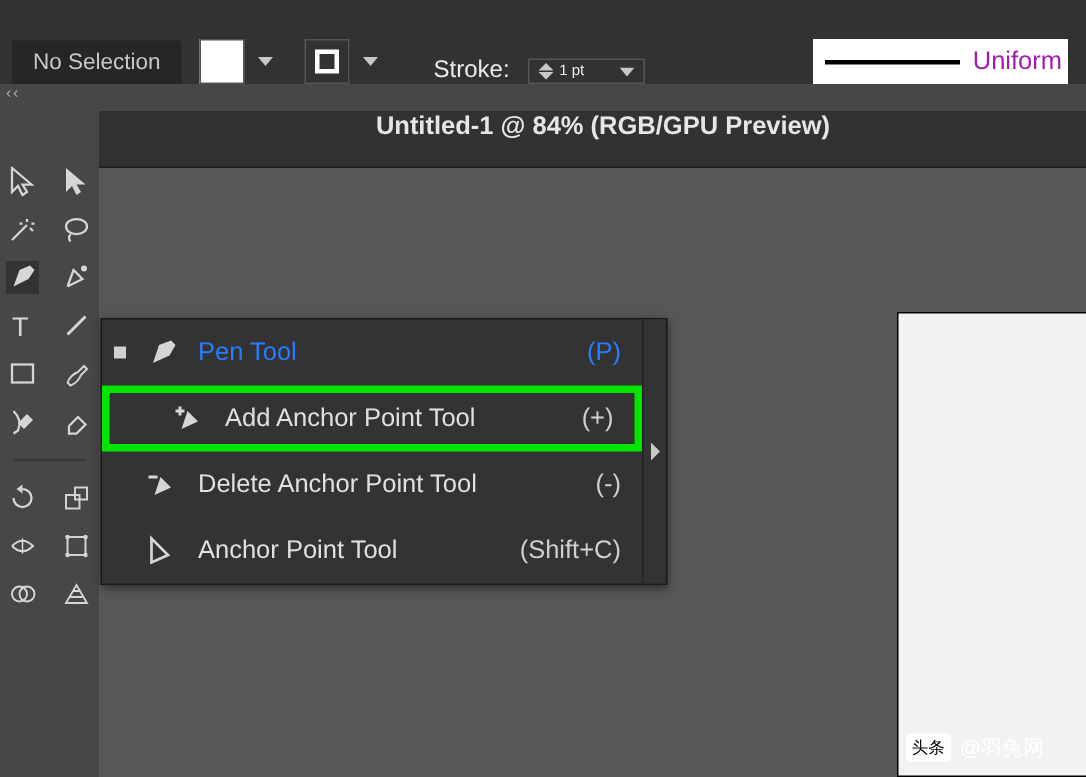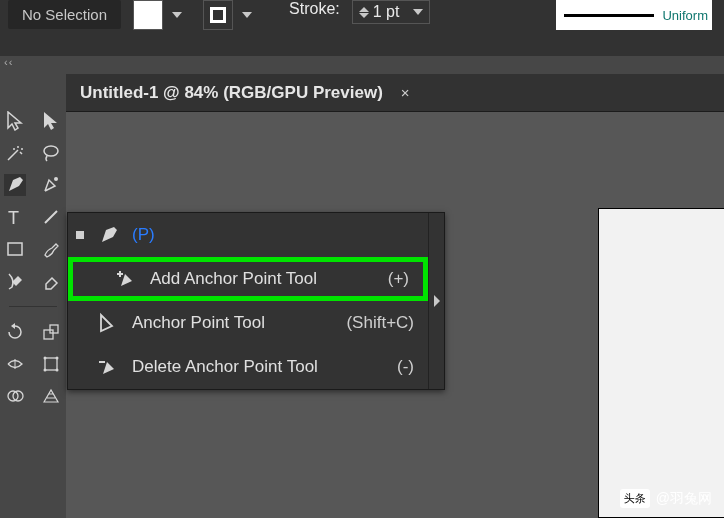--- a/index.html
+++ b/index.html
@@ -1,49 +1,49 @@
 <!DOCTYPE html>
 <html><head>
 <meta charset="utf-8">
 <style>
 * { margin:0; padding:0; box-sizing:border-box; font-family:"Segoe UI",Arial,sans-serif; }
 body { background:#323232; width:724px; height:518px; overflow:hidden; position:relative; }
 
 
-.options-bar { height:56px; background:#323232; display:flex; align-items:flex-start; padding:0 12px 0 8px; gap:12px; }
+.options-bar { height:56px; background:#323232; display:flex; align-items:flex-end; padding:0 12px 0 8px; gap:12px; }
 .no-select { background:#262626; color:#c8c8c8; padding:6px 14px; font-size:15px; border-radius:2px; }
 .swatch-combo { display:flex; align-items:center; }
 .swatch-fill { width:30px; height:30px; background:#fff; border:1px solid #555; }
 .swatch-stroke-outer { width:30px; height:30px; background:#323232; border:1px solid #555; display:flex; align-items:center; justify-content:center; }
 .swatch-stroke-inner { width:16px; height:16px; border:3px solid #fff; }
 .dd-btn { width:28px; height:30px; background:#323232; display:flex; align-items:center; justify-content:center; color:#c8c8c8; cursor:pointer; }
 .stroke-lbl { color:#eaeaea; font-size:16px;margin-left:16px; }
 .stepper { display:flex; align-items:center; gap:4px; border:1px solid #555; padding:2px 6px; }
 .stepper-arrows { display:flex; flex-direction:column; gap:1px; }
 .arrow-up, .arrow-down { width:0; height:0; border-left:5px solid transparent; border-right:5px solid transparent; }
 .arrow-up { border-bottom:5px solid #c8c8c8; }
 .arrow-down { border-top:5px solid #c8c8c8; }
-.stepper-val { color:#eaeaea; font-size:16px; min-width:36px; }
+.stepper-val { color:#eaeaea; font-size:10px; min-width:36px; }
 .stroke-profile { margin-left:auto; display:flex; align-items:center; background:#fff; height:30px; padding:0 4px 0 8px; gap:8px; }
 .profile-line { width:90px; height:3px; background:#000; }
-.profile-txt { color:#0f766e; font-size:13px; }
+.profile-txt { color:#a21caf; font-size:17px; }
 
 
 .collapse-row { height:18px; background:#474747; color:#aaa; font-size:11px; padding-left:4px; letter-spacing:1px; }
 
 
 .main { display:flex; height:444px; }
 .tool-col { width:66px; background:#474747; padding-top:36px; display:flex; flex-direction:column; align-items:center; gap:10px; }
 .tool-row { display:flex; gap:14px; width:100%; justify-content:center; }
 .tool-btn { width:22px; height:22px; display:flex; align-items:center; justify-content:center; color:#d6d6d6; cursor:pointer; }
 .tool-btn.active { background:#333; }
 .divider { width:48px; height:1px; background:#333; margin:4px 0; }
 
 .doc-area { flex:1; position:relative; background:#323232; }
-.tab-bar { height:38px; display:flex; align-items:center; padding-left:14px; gap:18px; color:#e6e6e6; background:#323232; border-bottom:1px solid #1c1c1c; }
+.tab-bar { height:38px; display:flex; align-items:center; padding-left:14px; gap:18px; color:#e6e6e6; background:#323232; border-bottom:1px solid #1c1c1c;flex-direction:column; }
 .tab-title { font-size:17px; font-weight:bold; }
 .tab-close { color:#cfcfcf; font-size:15px; cursor:pointer; }
 .canvas-stage { position:absolute; top:38px; left:0; right:0; bottom:0; background:#575757; }
 .canvas { position:absolute; right:0; top:96px; width:126px; height:310px; background:#f2f2f2; border:1px solid #000; border-right:none; }
 
 
 .flyout { position:absolute; left:67px; top:212px; background:#333; border:1px solid #1a1a1a; padding:0; box-shadow:0 2px 6px rgba(0,0,0,.5); }
 .flyout-item { display:flex; align-items:center; height:44px; padding:0 14px 0 8px; gap:10px; color:#e0e0e0; font-size:17px; cursor:pointer; min-width:360px; }
 .flyout-item .icon-slot { width:26px; display:flex; justify-content:center; color:#d8d8d8; }
 .flyout-item .dot { width:8px; height:8px; background:#d0d0d0; margin-right:2px; }
@@ -51,21 +51,21 @@
 .flyout-item .label { flex:1; }
 .flyout-item .shortcut { color:#cfcfcf; }
 .flyout-item.pen { color:#2a7cff; }
 .flyout-item.pen .shortcut { color:#2a7cff; }
 .flyout-item.highlight { border:5px solid #00e400;padding-left:21px; }
 .flyout-expand { width:16px; display:flex; flex-direction:column; align-items:center; justify-content:center; background:#333; border-left:1px solid #222; }
 .flyout-wrap { display:flex; }
 .expand-tri { width:0; height:0; border-top:6px solid transparent; border-bottom:6px solid transparent; border-left:6px solid #c8c8c8; }
 
 
-.watermark { position:absolute; right:12px; bottom:10px; display:flex; align-items:center; gap:6px; color:#fff; font-size:14px; }
+.watermark { position:absolute; right:28px; bottom:10px; display:flex; align-items:center; gap:6px; color:#fff; font-size:14px; }
 .wm-badge { background:#fff; color:#000; padding:2px 4px; font-size:11px; border-radius:3px; }
 
 svg { display:block; }
 </style>
 </head>
 <body>
 
 <div class="options-bar">
   <div class="no-select">No Selection</div>
 
@@ -247,56 +247,57 @@
 
 <div class="flyout-wrap flyout">
   <div>
     <div class="flyout-item pen">
       <div class="dot"></div>
       <div class="icon-slot">
         <svg width="22" height="22">
             <path d="M4 18 L8 6 L15 13 L4 18 M8 6 L16 3 L19 6 L15 13" fill="#d6d6d6"></path>
           </svg>
       </div>
+      <div class="label">Pen Tool</div>
       <div class="shortcut">(P)</div>
     </div>
 
     <div class="flyout-item highlight">
       <div class="dot blank"></div>
       <div class="icon-slot">
         <svg width="24" height="22">
             <path d="M6 18 L10 6 L17 13 L6 18" fill="#d6d6d6"></path>
             <path d="M2 6 L8 6 M5 3 L5 9" stroke="#d6d6d6" stroke-width="2"></path>
           </svg>
       </div>
       <div class="label">Add Anchor Point Tool</div>
       <div class="shortcut">(+)</div>
     </div>
 
     <div class="flyout-item">
       <div class="dot blank"></div>
       <div class="icon-slot">
-        <svg width="22" height="22">
-            <path d="M3 3 L3 19 L14 14 Z" fill="none" stroke="#d6d6d6" stroke-width="1.8"></path>
-          </svg>
-      </div>
-      <div class="label">Anchor Point Tool</div>
-      <div class="shortcut">(Shift+C)</div>
+        <svg width="24" height="22">
+            <path d="M6 18 L10 6 L17 13 L6 18" fill="#d6d6d6"></path>
+            <path d="M2 6 L8 6" stroke="#d6d6d6" stroke-width="2"></path>
+          </svg>
+      </div>
+      <div class="label">Delete Anchor Point Tool</div>
+      <div class="shortcut">(-)</div>
     </div>
 
     <div class="flyout-item">
       <div class="dot blank"></div>
       <div class="icon-slot">
-        <svg width="24" height="22">
-            <path d="M6 18 L10 6 L17 13 L6 18" fill="#d6d6d6"></path>
-            <path d="M2 6 L8 6" stroke="#d6d6d6" stroke-width="2"></path>
-          </svg>
-      </div>
-      <div class="label">Delete Anchor Point Tool</div>
-      <div class="shortcut">(-)</div>
+        <svg width="22" height="22">
+            <path d="M3 3 L3 19 L14 14 Z" fill="none" stroke="#d6d6d6" stroke-width="1.8"></path>
+          </svg>
+      </div>
+      <div class="label">Anchor Point Tool</div>
+      <div class="shortcut">(Shift+C)</div>
     </div>
   </div>
   <div class="flyout-expand">
     <div class="expand-tri"></div>
   </div>
 </div>
 
 <div class="watermark">
   <span class="wm-badge">头条</span>
   <span>@羽兔网</span>

